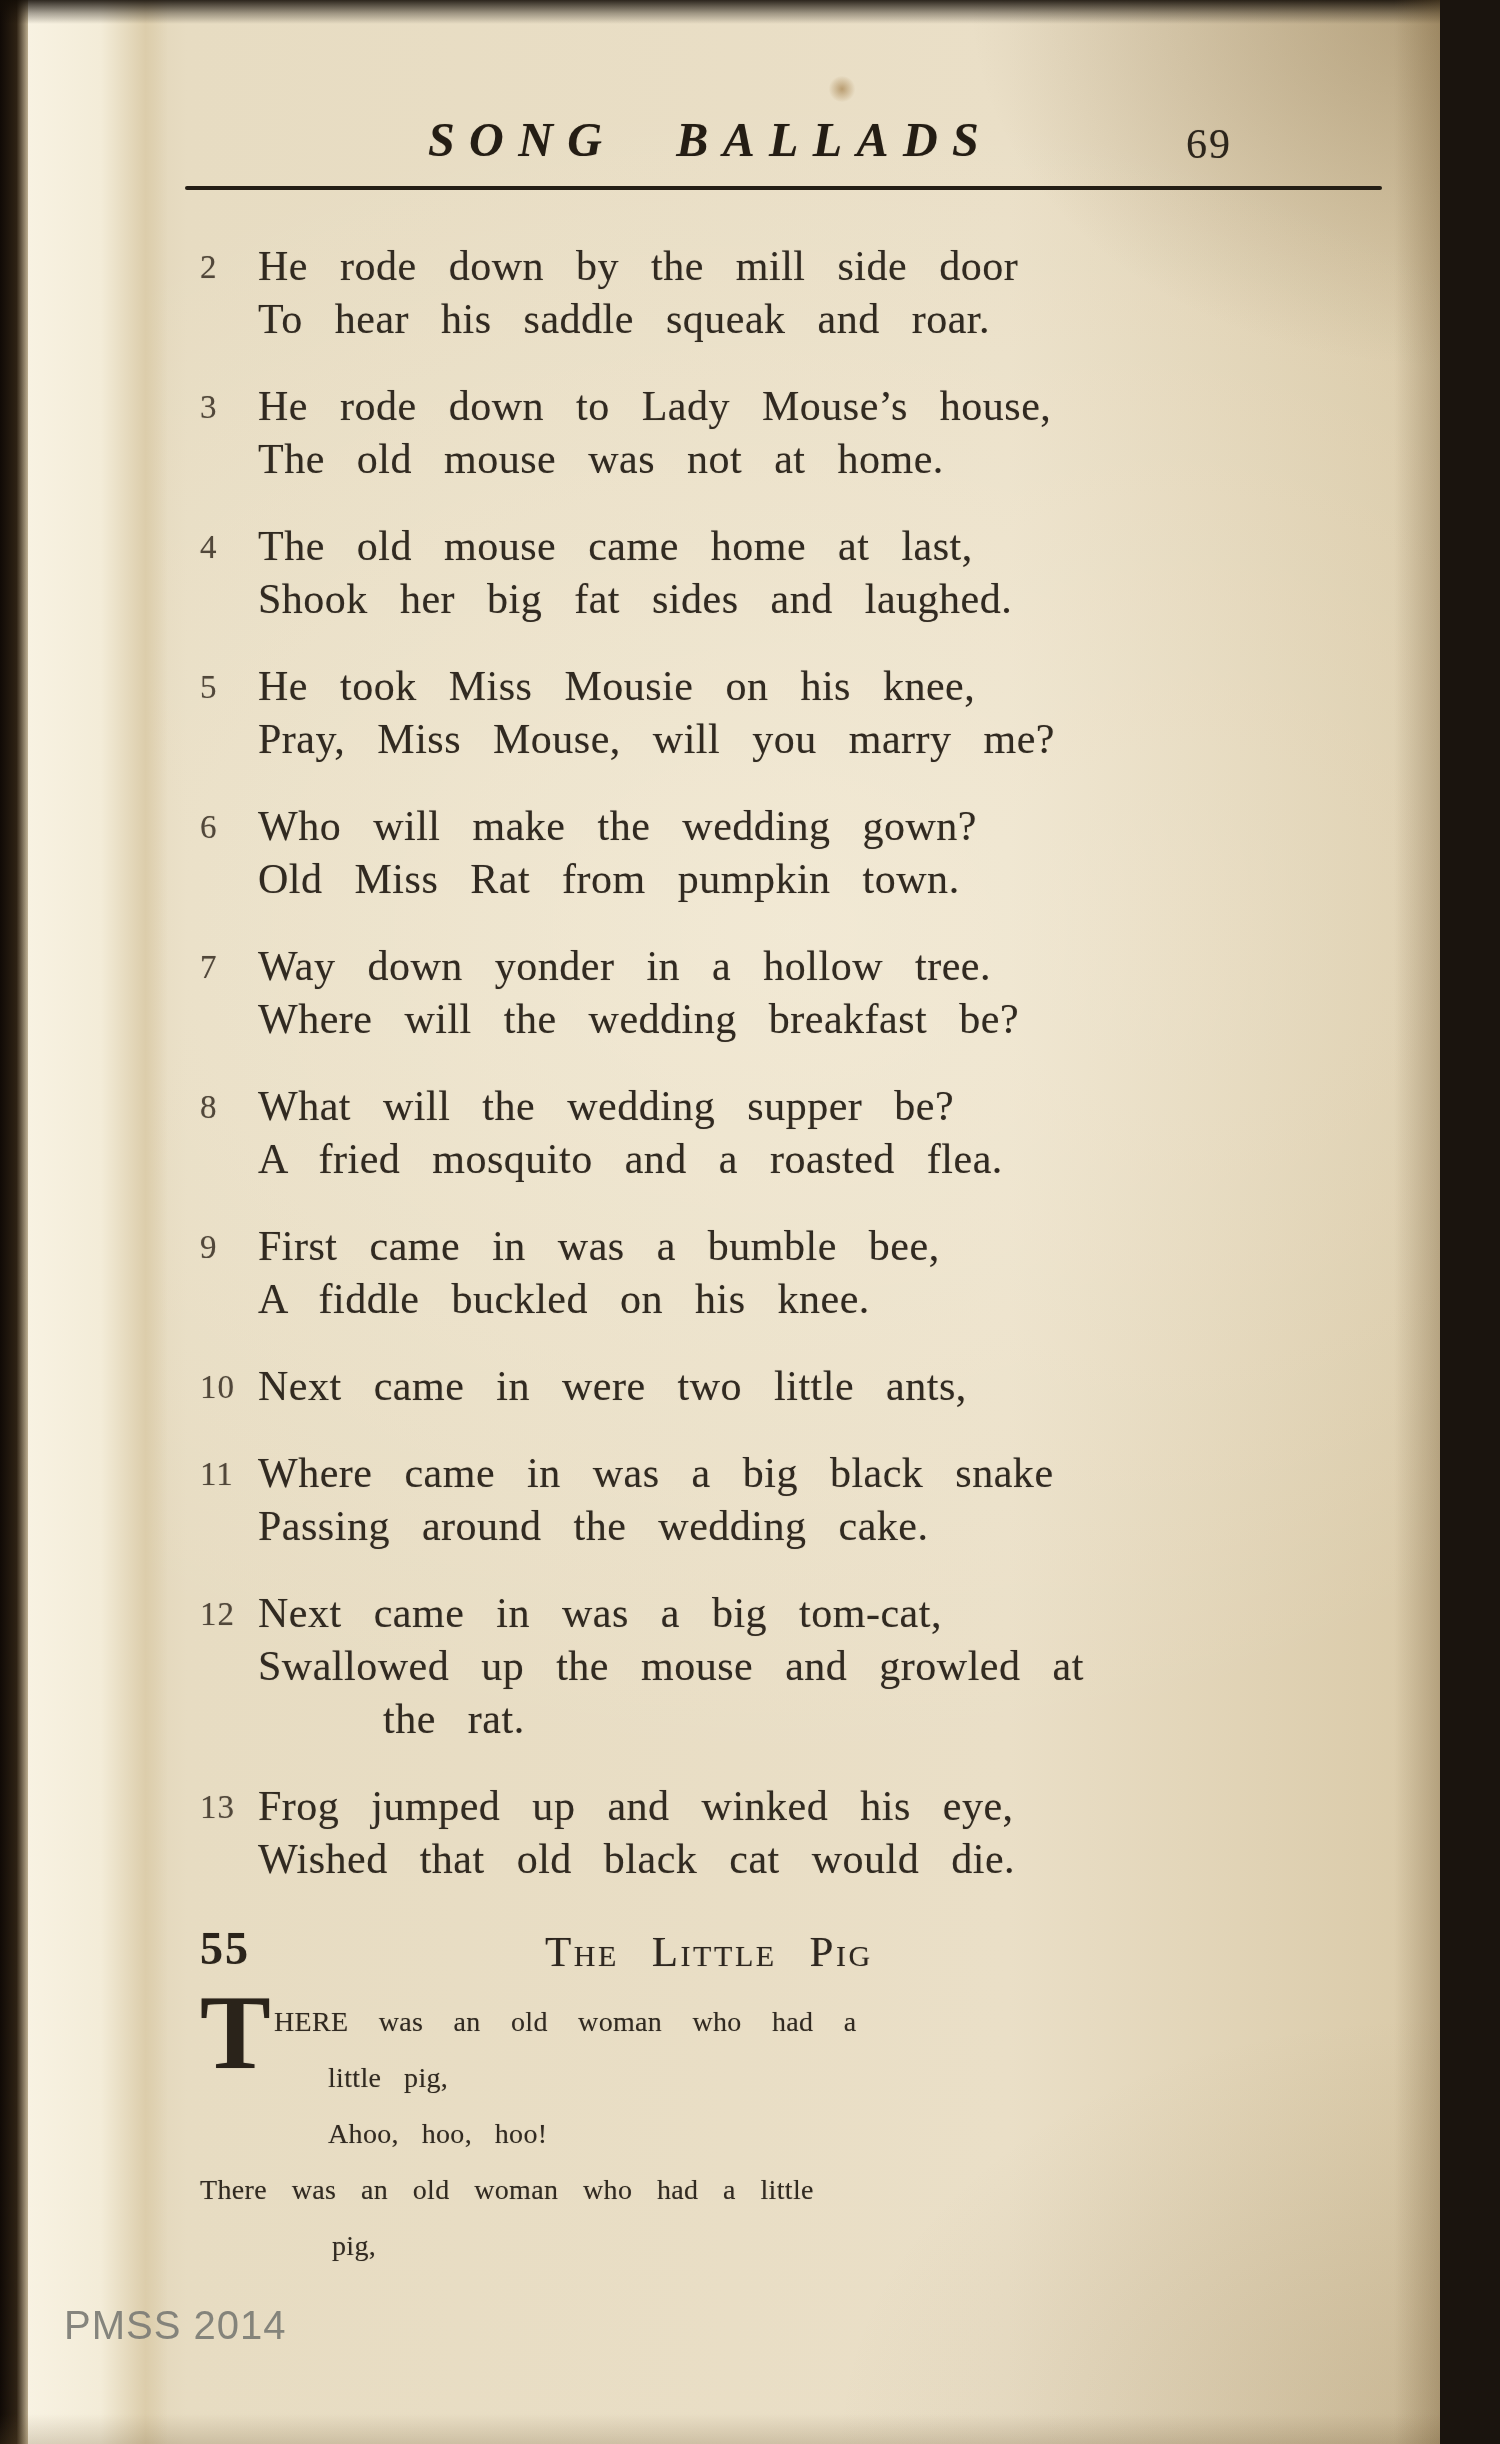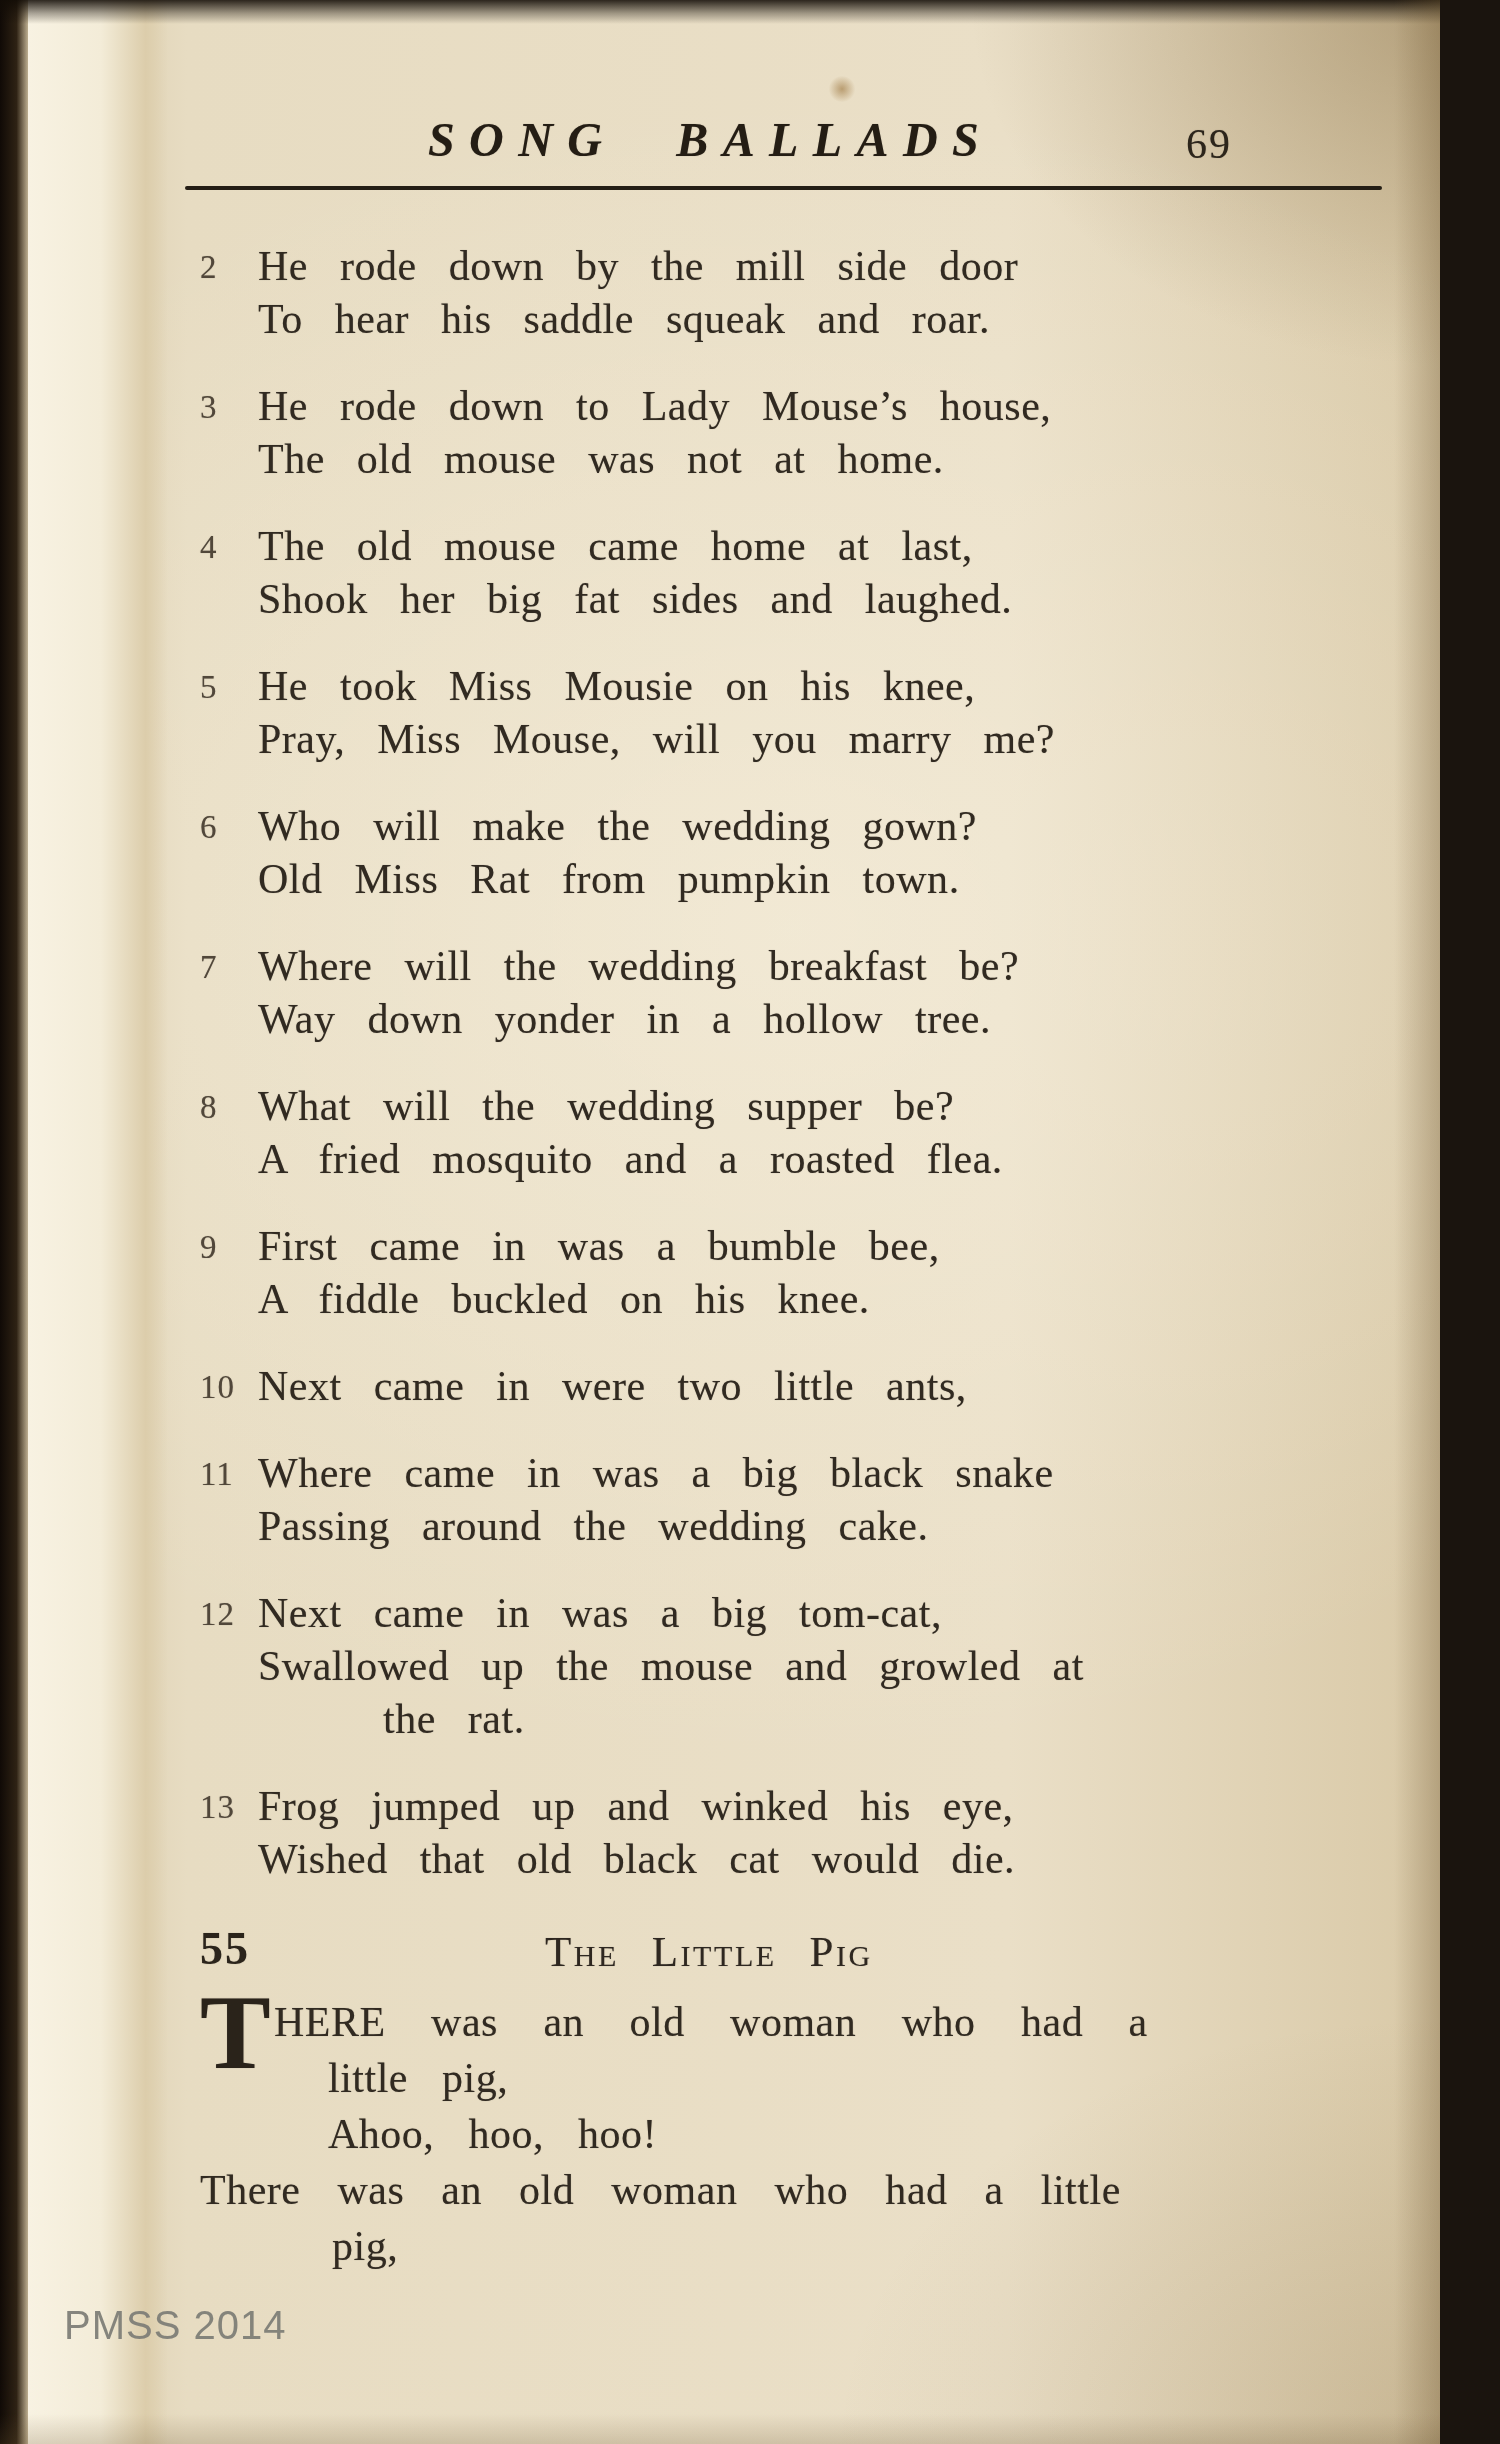--- a/index.html
+++ b/index.html
@@ -90,21 +90,21 @@
     position: absolute; left: 345px; top: 5px;
     font-variant-caps: small-caps; font-size: 43px;
     letter-spacing: 0.06em; word-spacing: 0.45em; color: #2e2720;
   }
 
   .stanza { position: relative; margin-top: 10px; }
   .dropcap {
     position: absolute; left: 0; top: -6px;
     font-size: 106px; line-height: 0.85; font-weight: 600; color: #2a231a;
   }
-  .s-line { font-size: 42px; line-height: 56px; word-spacing: 0.55em; letter-spacing: 0.012em; }
+  .s-line { font-size: 28px; line-height: 56px; word-spacing: 0.55em; letter-spacing: 0.012em; }
   .s-line.l1 { margin-left: 74px; word-spacing: 0.82em; }
   .s-line.ind { margin-left: 128px; }
   .s-line.ind2 { margin-left: 132px; }
   .s-line.wide { word-spacing: 0.62em; }
 
   .watermark {
     position: absolute; left: 64px; top: 2266px; z-index: 4;
     font-family: "Liberation Sans", "DejaVu Sans", sans-serif;
     font-size: 40px; letter-spacing: 1px;
     color: rgba(124,124,117,0.92);
@@ -164,22 +164,22 @@
         <div class="verse">
           <span class="verse-num">6</span>
           <div class="verse-lines">
             <div class="verse-line">Who will make the wedding gown?</div>
             <div class="verse-line">Old Miss Rat from pumpkin town.</div>
           </div>
         </div>
         <div class="verse">
           <span class="verse-num">7</span>
           <div class="verse-lines">
+            <div class="verse-line">Way down yonder in a hollow tree.</div>
             <div class="verse-line">Where will the wedding breakfast be?</div>
-            <div class="verse-line">Way down yonder in a hollow tree.</div>
           </div>
         </div>
         <div class="verse">
           <span class="verse-num">8</span>
           <div class="verse-lines">
             <div class="verse-line">What will the wedding supper be?</div>
             <div class="verse-line">A fried mosquito and a roasted flea.</div>
           </div>
         </div>
         <div class="verse">

